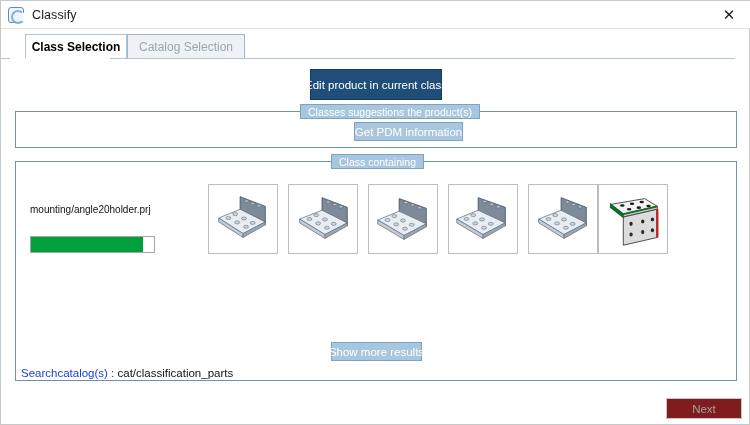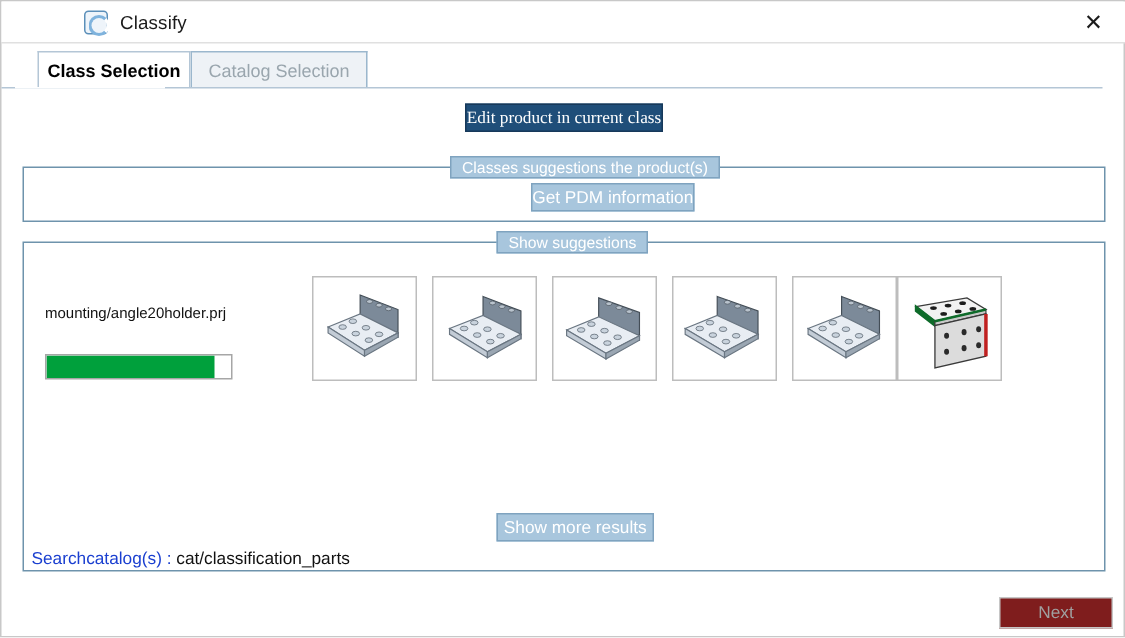--- a/index.html
+++ b/index.html
@@ -15,21 +15,21 @@
     width: 750px; height: 425px;
     background: #ffffff;
     border: 1px solid #c8c8c8;
   }
 
   
   .titlebar {
     position: absolute; left: 0; top: 0;
     width: 750px; height: 27px;
     background: #ffffff;
-    display: flex; align-items: center; padding-left: 48px;
+    display: flex; align-items: center;
   }
   .app-icon {
     width: 16px; height: 16px;
     margin-left: 7px; margin-right: 8px;
     border: 1px solid #5b8fb9;
     border-radius: 3px;
     background: #eef4fa;
     position: relative;
     flex: 0 0 auto;
   }
@@ -210,28 +210,28 @@
   </div>
   <div class="titlebar-sep"></div>
 
   <div class="tabstrip">
     <div class="tab active">Class Selection</div>
     <div class="tab inactive">Catalog Selection</div>
   </div>
   <div class="tab-underline"></div>
   <div class="tab-underline-mask"></div>
 
-  <div class="btn btn-dark" style="left:309px; top:68px; width:132px; height:19px;font-family:Liberation Serif, serif;">Edit product in current class</div>
+  <div class="btn btn-dark" style="left:309px; top:68px; width:132px; height:31px;">Edit product in current class</div>
 
   <div class="groupbox" style="left:14px; top:110px; width:722px; height:37px;"></div>
   <div class="group-title" style="left:299px; top:103px;">Classes suggestions the product(s)</div>
   <div class="btn btn-light" style="left:321px; top:121px; width:109px; height:19px;margin-left:32px;">Get PDM information</div>
 
   <div class="groupbox" style="left:14px; top:160px; width:722px; height:220px;"></div>
-  <div class="group-title" style="left:330px; top:153px;">Show suggestions</div>
+  <div class="group-title" style="left:330px; top:153px;">Class containing</div>
 
   <div class="part-label" style="left:29px; top:203px;">mounting/angle20holder.prj</div>
 
   <div class="progress-outer" style="left:29px; top:235px; width:125px; height:17px;">
     <div class="progress-fill" id="progress-fill" style="width: 90.8%; background: rgb(0, 160, 60);"></div>
   </div>
 
   <div class="thumb" style="left:207px;">
     <svg viewBox="0 0 70 70" xmlns="http://www.w3.org/2000/svg">
       <g>
@@ -359,21 +359,21 @@
         <ellipse cx="33" cy="40" rx="1.7" ry="2.1" fill="#2a2a2a"></ellipse>
         <ellipse cx="45" cy="37.5" rx="1.7" ry="2.1" fill="#2a2a2a"></ellipse>
         <ellipse cx="55" cy="35.5" rx="1.7" ry="2.1" fill="#2a2a2a"></ellipse>
         <ellipse cx="33" cy="51" rx="1.7" ry="2.1" fill="#2a2a2a"></ellipse>
         <ellipse cx="45" cy="48.5" rx="1.7" ry="2.1" fill="#2a2a2a"></ellipse>
         <ellipse cx="55" cy="46.5" rx="1.7" ry="2.1" fill="#2a2a2a"></ellipse>
       </g>
     </svg>
   </div>
 
-  <div class="btn btn-light" style="left:330px; top:341px; width:105px; height:19px;">Show more results</div>
+  <div class="btn btn-light" style="left:330px; top:341px; width:91px; height:19px;">Show more results</div>
 
   <div class="searchrow" style="left:20px; top:366px;">
     <span class="searchlink">Searchcatalog(s) :</span>
     <span class="searchval">cat/classification_parts</span>
   </div>
 
   <div class="next-btn">Next</div>
 
 </div>
 

